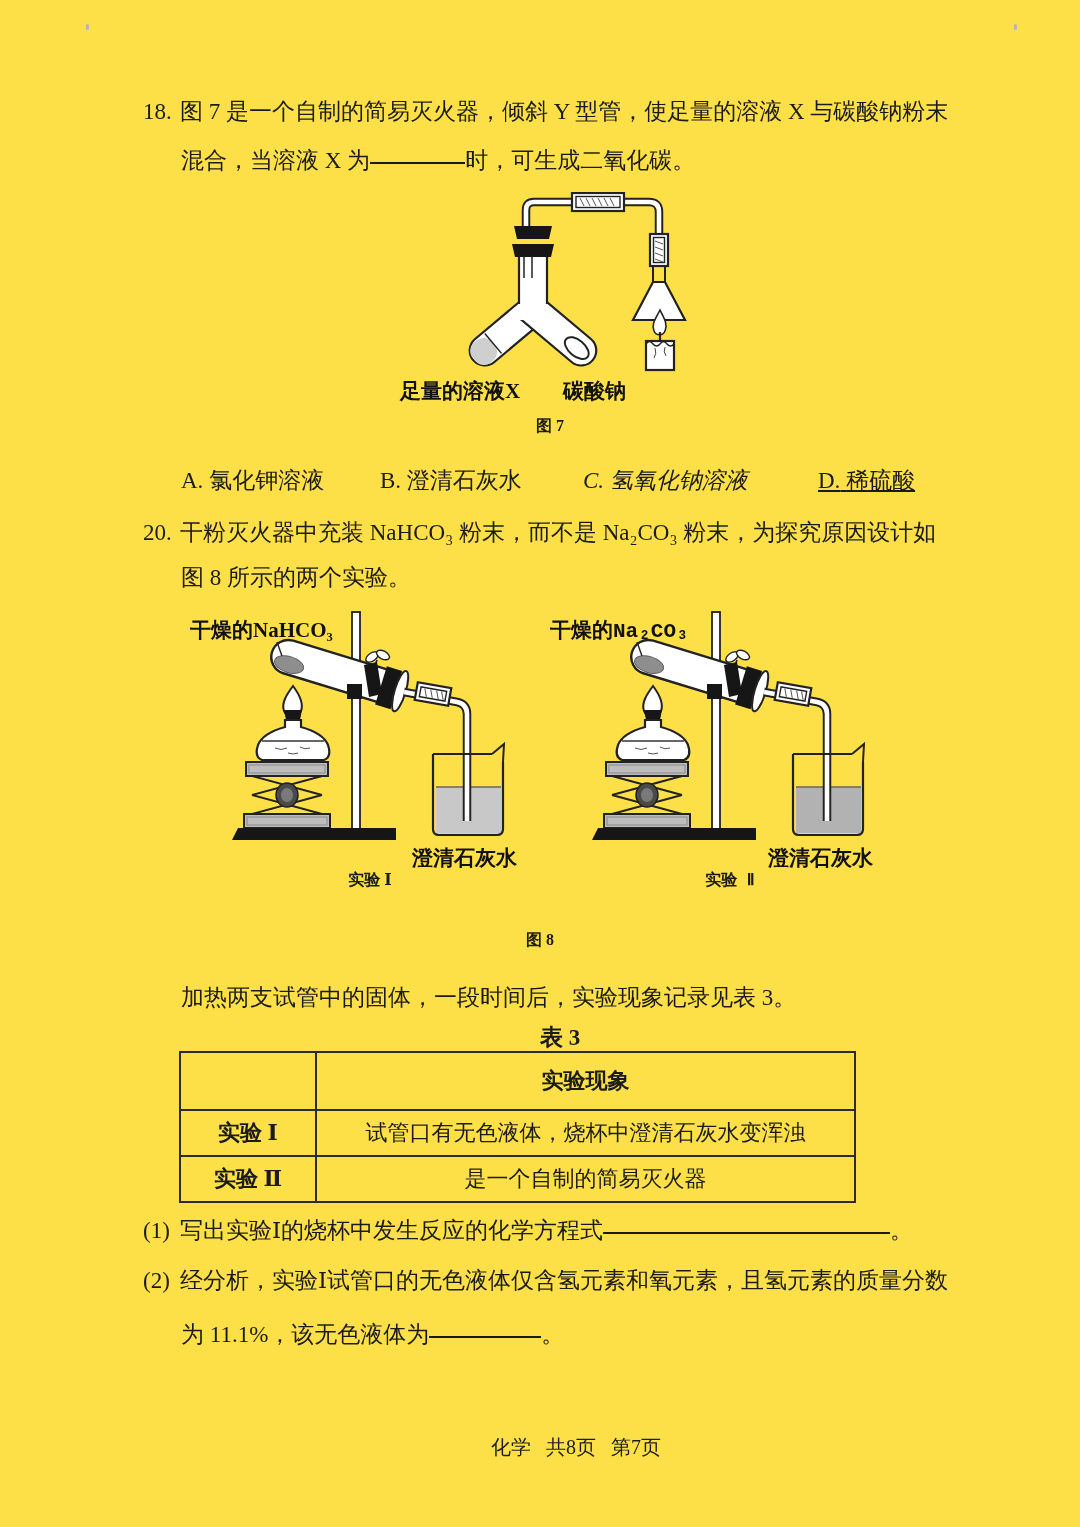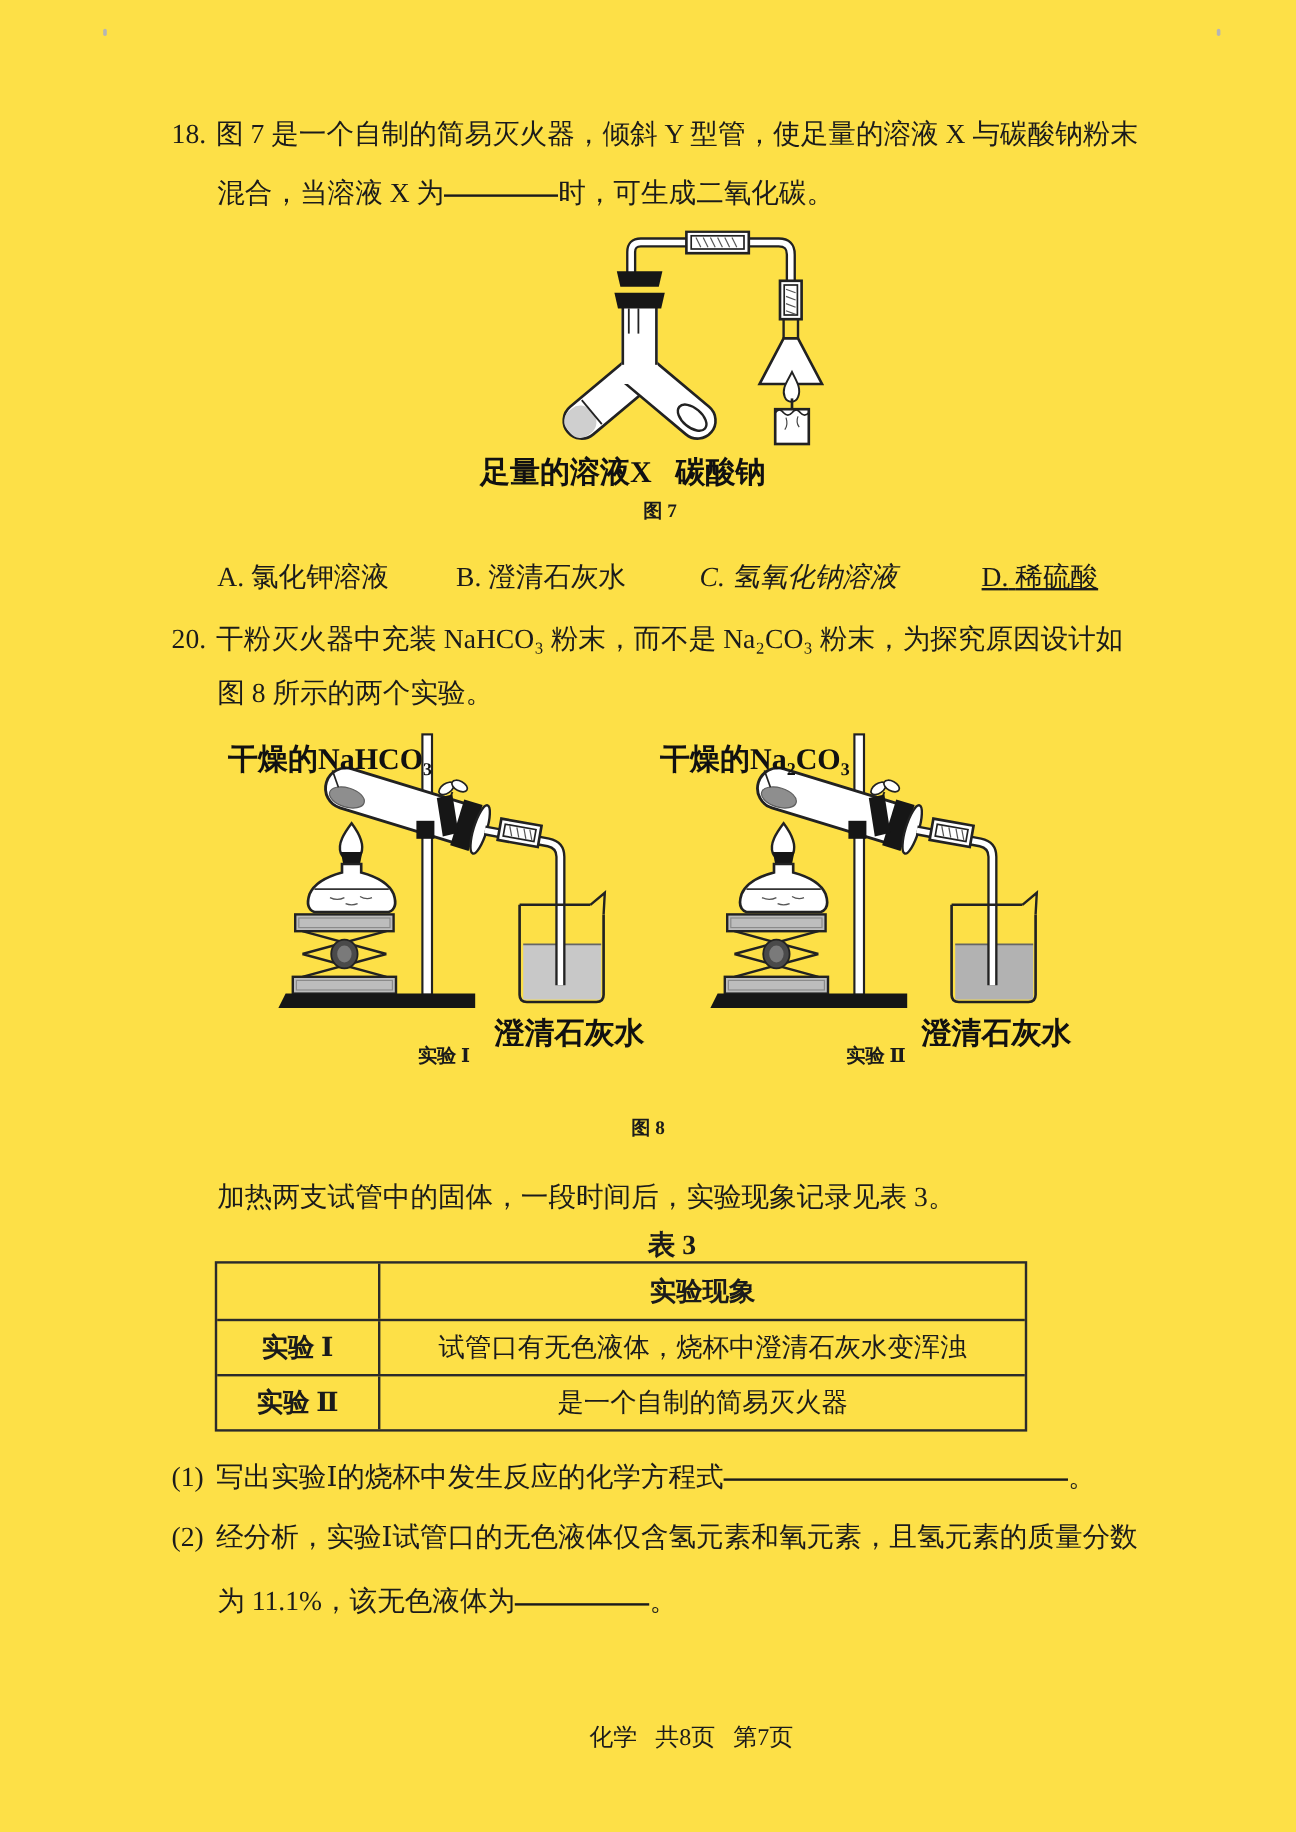--- a/index.html
+++ b/index.html
@@ -10,40 +10,40 @@
     background:#fde047;
     font-family:"Liberation Serif","DejaVu Serif",serif;
     color:#1b1b1b;
     overflow:hidden;
   }
   .tline{position:absolute;font-size:23px;line-height:30px;white-space:pre;color:#1b1b1b;}
   .qnum{display:inline-block;min-width:37px;}
   .blank{display:inline-block;border-bottom:2px solid #1b1b1b;height:2px;transform:translateY(-4px);}
   .w95{width:95px;} .w287{width:287px;} .w112{width:112px;}
   .figcap{position:absolute;font-size:16px;font-weight:700;text-align:center;}
-  .figlabel{position:absolute;font-size:25px;font-weight:700;white-space:pre;color:#111;}
+  .figlabel{position:absolute;font-size:21px;font-weight:700;white-space:pre;color:#111;}
   .apparatus{position:absolute;width:360px;height:300px;}
   .fig7box{position:absolute;left:385px;top:192px;width:390px;height:258px;}
   svg{display:block;}
   .glass{fill:#ffffff;stroke:#222;stroke-width:2.2;}
   .dark{fill:#161616;stroke:none;}
   .tube-outer{fill:none;stroke:#222;stroke-width:8.5;}
   .tube-inner{fill:none;stroke:#ffffff;stroke-width:4.6;}
   .thin{fill:none;stroke:#222;stroke-width:1.4;}
   .hatch{stroke:#555;stroke-width:1;}
   .platform{fill:#bdbdbd;stroke:#222;stroke-width:2;}
   .lq{fill:#c8c8c8;}
   .exp2 .lq{fill:#b2b2b2;}
   
   .t3{position:absolute;left:179px;top:1051px;width:673px;border:2px solid #2b2b2b;font-size:22px;}
   .t3 .row{display:flex;align-items:stretch;border-top:2px solid #2b2b2b;}
   .t3 .row:first-child{border-top:none;}
   .t3 .c1{width:134px;border-right:2px solid #2b2b2b;display:flex;align-items:center;justify-content:center;font-weight:700;}
   .t3 .c2{flex:1;display:flex;align-items:center;justify-content:center;}
-  .t3 .hrow{height:46px;} .t3 .drow{height:44px;}
+  .t3 .hrow{height:56px;} .t3 .drow{height:44px;}
   .speck{position:absolute;width:3px;height:6px;background:#b5b5b5;border-radius:2px;}
   .footer{position:absolute;left:0;top:1434px;width:1080px;text-align:center;font-size:20px;white-space:pre;padding-left:36px;}
 </style>
 </head>
 <body>
 
 <div class="page">
 
   <div class="speck" style="left:86px;top:24px;"></div>
   <div class="speck" style="left:1014px;top:24px;"></div>
@@ -193,21 +193,21 @@
         <path d="M253,146 L253,221 Q253,227 259,227 L317,227 Q323,227 323,221 L323,154" fill="none" stroke="#222" stroke-width="2.2"></path>
         <line x1="253" y1="146" x2="312" y2="146" stroke="#222" stroke-width="2.2"></line>
         <path d="M312,146 L324,136 L323,154" fill="none" stroke="#222" stroke-width="2"></path>
       </g>
     </svg>
     <div class="figlabel" style="left:10px;top:8px;">干燥的NaHCO₃</div>
     <div class="figlabel" style="left:232px;top:236px;">澄清石灰水</div>
     <div class="figcap" style="left:115px;top:262px;width:150px;">实验 Ⅰ</div>
   </div>
 
-  <div class="apparatus exp2" style="left:540px;top:608px;">
+  <div class="apparatus exp2" style="left:540px;top:608px;font-family:Liberation Mono, monospace;">
     <svg width="360" height="300" viewBox="0 0 360 300">
       <rect class="glass" x="172" y="4" width="8" height="217" style="stroke-width:1.8"></rect>
       <g>
         <ellipse class="glass" cx="192" cy="49" rx="7" ry="4" transform="rotate(-35 192 49)" style="stroke-width:1.4"></ellipse>
         <ellipse class="glass" cx="203" cy="47" rx="7" ry="4" transform="rotate(28 203 47)" style="stroke-width:1.4"></ellipse>
         <line x1="197" y1="52" x2="194" y2="60" stroke="#222" stroke-width="1.6"></line>
       </g>
       <g>
         <rect class="lq" x="256" y="179" width="65" height="46"></rect>
         <line x1="256" y1="179" x2="321" y2="179" stroke="#666" stroke-width="1.5"></line>

